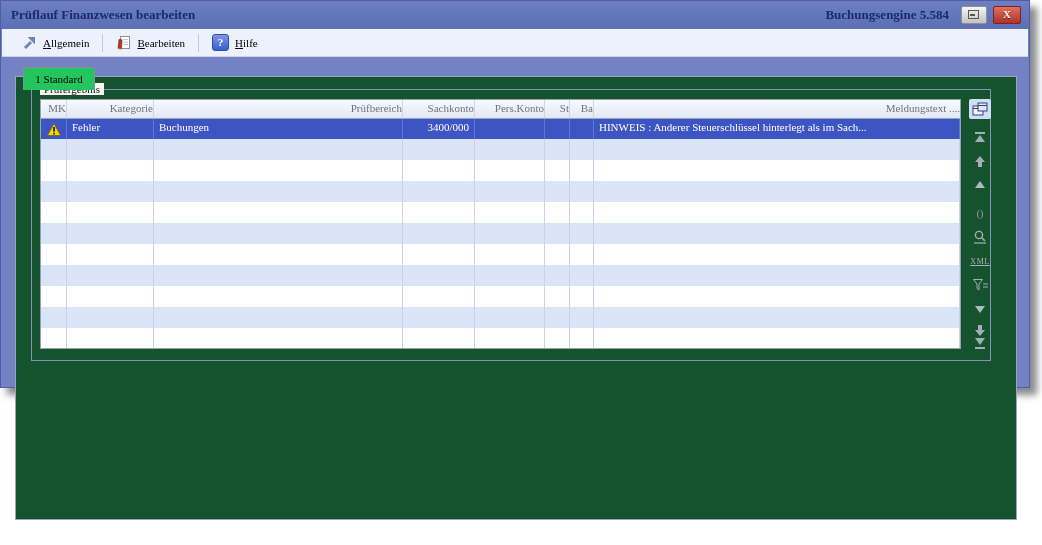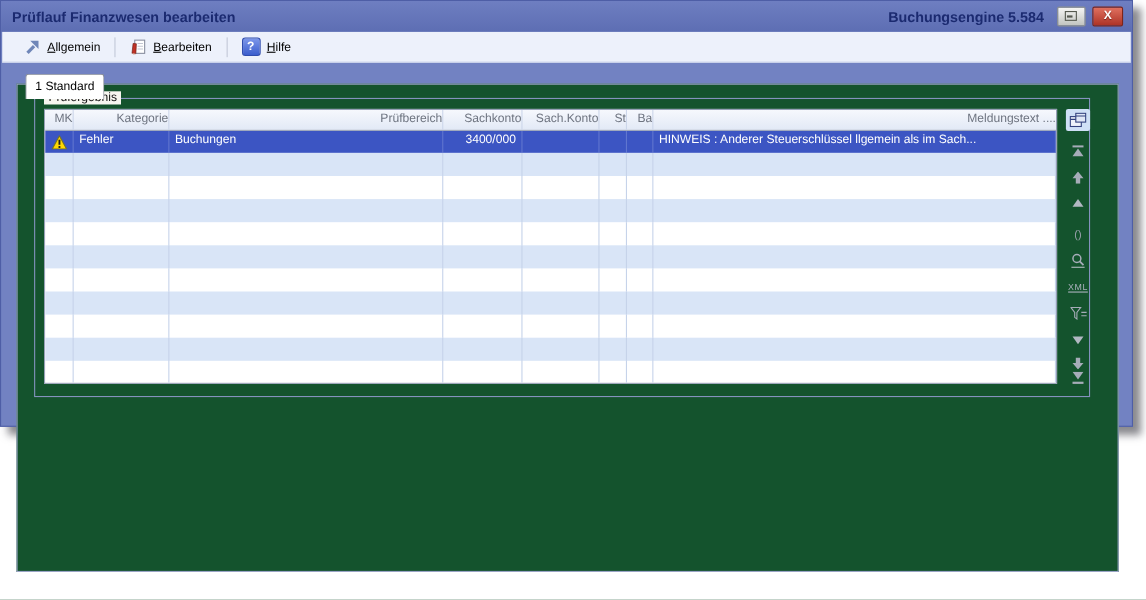--- a/index.html
+++ b/index.html
@@ -1,18 +1,18 @@
 <!DOCTYPE html>
 <html><head>
 <meta charset="utf-8">
 <style>
   html,body{margin:0;padding:0;width:1042px;height:545px;background:#fff;overflow:hidden;
     font-family:"Liberation Sans",sans-serif;}
   .window{position:absolute;left:0;top:0;width:1030px;height:388px;background:#7282c2;
-    border:1px solid #4e5ea6;box-sizing:border-box;box-shadow:7px 7px 7px rgba(40,40,50,.55);}
+    border:1px solid #4e5ea6;box-sizing:border-box;box-shadow:7px 7px 7px rgba(40,40,50,.55);font-family:Liberation Serif, serif;}
   
   .titlebar{position:absolute;left:0;top:0;right:0;height:28px;
     background:linear-gradient(#6e7ec1,#5d6eb3);display:flex;align-items:center;
     padding:0 8px 0 10px;box-sizing:border-box;}
   .title{font-size:13px;font-weight:bold;color:#1b2a70;}
   .tb-spacer{flex:1;}
   .version{font-size:13px;font-weight:bold;color:#1b2a70;margin-right:12px;}
   .btn-min{width:24px;height:16px;border:1px solid #8e9290;border-radius:2px;
     background:linear-gradient(#f6f6f4,#c1c4c0);position:relative;margin-right:6px;cursor:default;}
   .btn-min .g1{position:absolute;left:6px;top:3px;width:9px;height:7px;border:1px solid #55594f;}
@@ -22,21 +22,21 @@
     line-height:14px;text-align:center;text-shadow:0 1px 1px #701e15;cursor:default;}
   
   .toolbar{position:absolute;left:1px;top:28px;right:1px;height:28px;background:#edf1fb;
     border-bottom:1px solid #c9d2ea;display:flex;align-items:center;padding-left:14px;box-sizing:border-box;}
   .tbtn{display:flex;align-items:center;gap:6px;padding:3px 6px;font-size:11px;color:#000;cursor:default;}
   .mn{text-decoration:underline;}
   .tsep{width:1px;height:18px;background:#c2c8d8;margin:0 7px;}
   .hicon{width:15px;height:15px;border-radius:3px;background:linear-gradient(#7d97ea,#3b5ecd);
     border:1px solid #2f4cae;color:#fff;font-weight:bold;font-size:11px;line-height:14px;text-align:center;}
   
-  .tab{position:absolute;left:22px;top:66px;width:70px;height:22px;background:#ffffff;
+  .tab{position:absolute;left:22px;top:66px;width:70px;height:22px;background:#22c55e;
     border:1px solid #8a8f9a;border-bottom:none;border-radius:3px 3px 0 0;font-size:11px;color:#000;
     display:flex;align-items:center;justify-content:center;z-index:3;cursor:default;}
   .panel{position:absolute;left:14px;top:75px;width:1002px;height:444px;background:#14532d;
     border:1px solid #9aa4c6;box-sizing:border-box;z-index:2;}
   .group{position:absolute;border:1px solid #8492bd;box-sizing:border-box;}
   .glabel{position:absolute;top:-7px;left:8px;background:#f7f6f0;padding:0 4px;font-size:11px;color:#111;}
   .g1{left:15px;top:12px;width:960px;height:272px;}
   .g2{left:15px;top:294px;width:960px;height:128px;}
   
   .table{position:absolute;left:8px;top:9px;width:921px;height:250px;border:1px solid #96a0b6;
@@ -116,41 +116,41 @@
 
     <div class="group g1">
       <span class="glabel">Prüfergebnis</span>
 
       <div class="table">
         <div class="thead">
           <div class="th">MK</div>
           <div class="th">Kategorie</div>
           <div class="th">Prüfbereich</div>
           <div class="th">Sachkonto</div>
-          <div class="th">Sach.Konto</div>
+          <div class="th">Pers.Konto</div>
           <div class="th">St</div>
           <div class="th">Ba</div>
           <div class="th">Meldungstext ....</div>
         </div>
         <div class="tbody">
           <div class="trow sel">
             <div class="tcell mk">
               <svg width="14" height="13" viewBox="0 0 14 13">
                 <polygon points="7,0.5 13.5,12.5 0.5,12.5" fill="#ffd700" stroke="#71712a" stroke-width="1"></polygon>
                 <rect x="6.2" y="4" width="1.7" height="4.6" fill="#1c1c1c"></rect>
                 <rect x="6.2" y="9.8" width="1.7" height="1.7" fill="#1c1c1c"></rect>
               </svg>
             </div>
             <div class="tcell">Fehler</div>
             <div class="tcell">Buchungen</div>
             <div class="tcell num">3400/000</div>
             <div class="tcell"></div>
             <div class="tcell"></div>
             <div class="tcell"></div>
-            <div class="tcell">HINWEIS : Anderer Steuerschlüssel llgemein als im Sach...</div>
+            <div class="tcell">HINWEIS : Anderer Steuerschlüssel hinterlegt als im Sach...</div>
           </div>
 
         <div class="trow stripe">
               <div class="tcell"></div>
               <div class="tcell"></div>
               <div class="tcell"></div>
               <div class="tcell"></div>
               <div class="tcell"></div>
               <div class="tcell"></div>
               <div class="tcell"></div>

